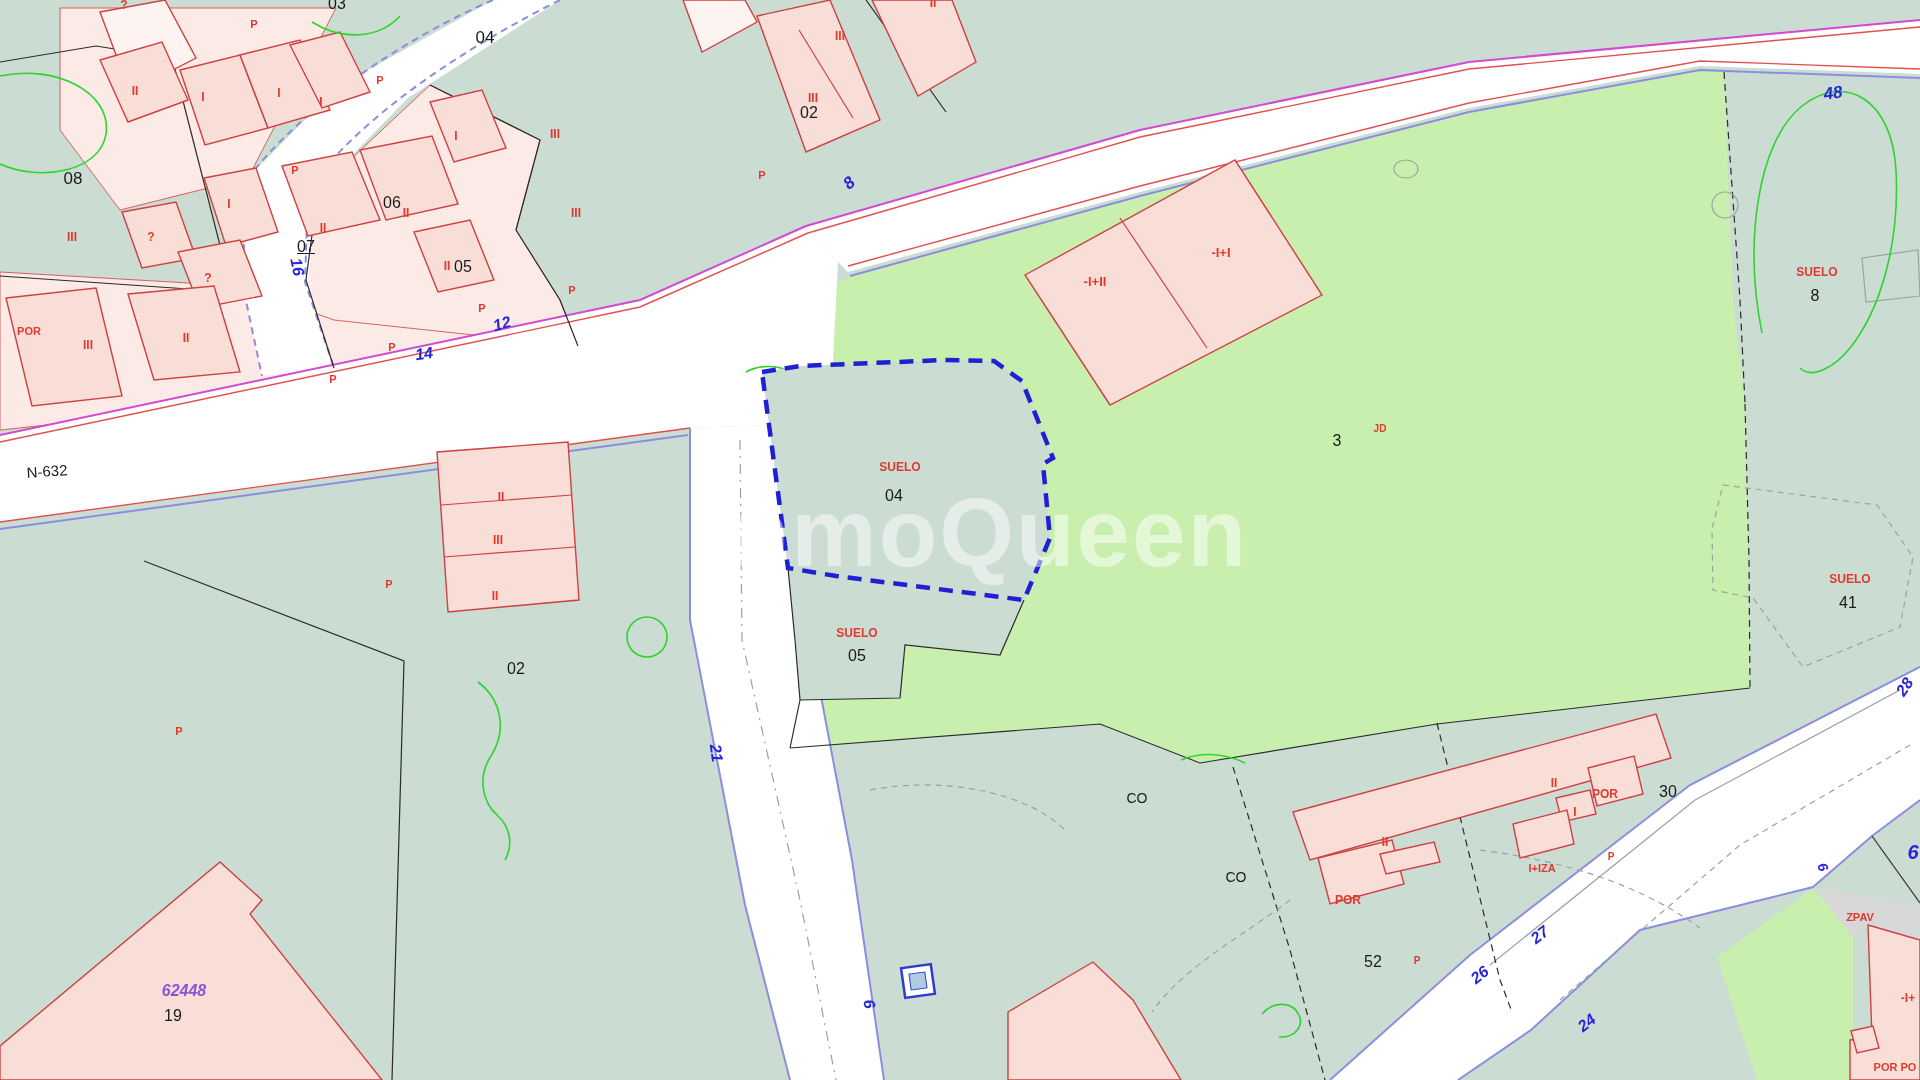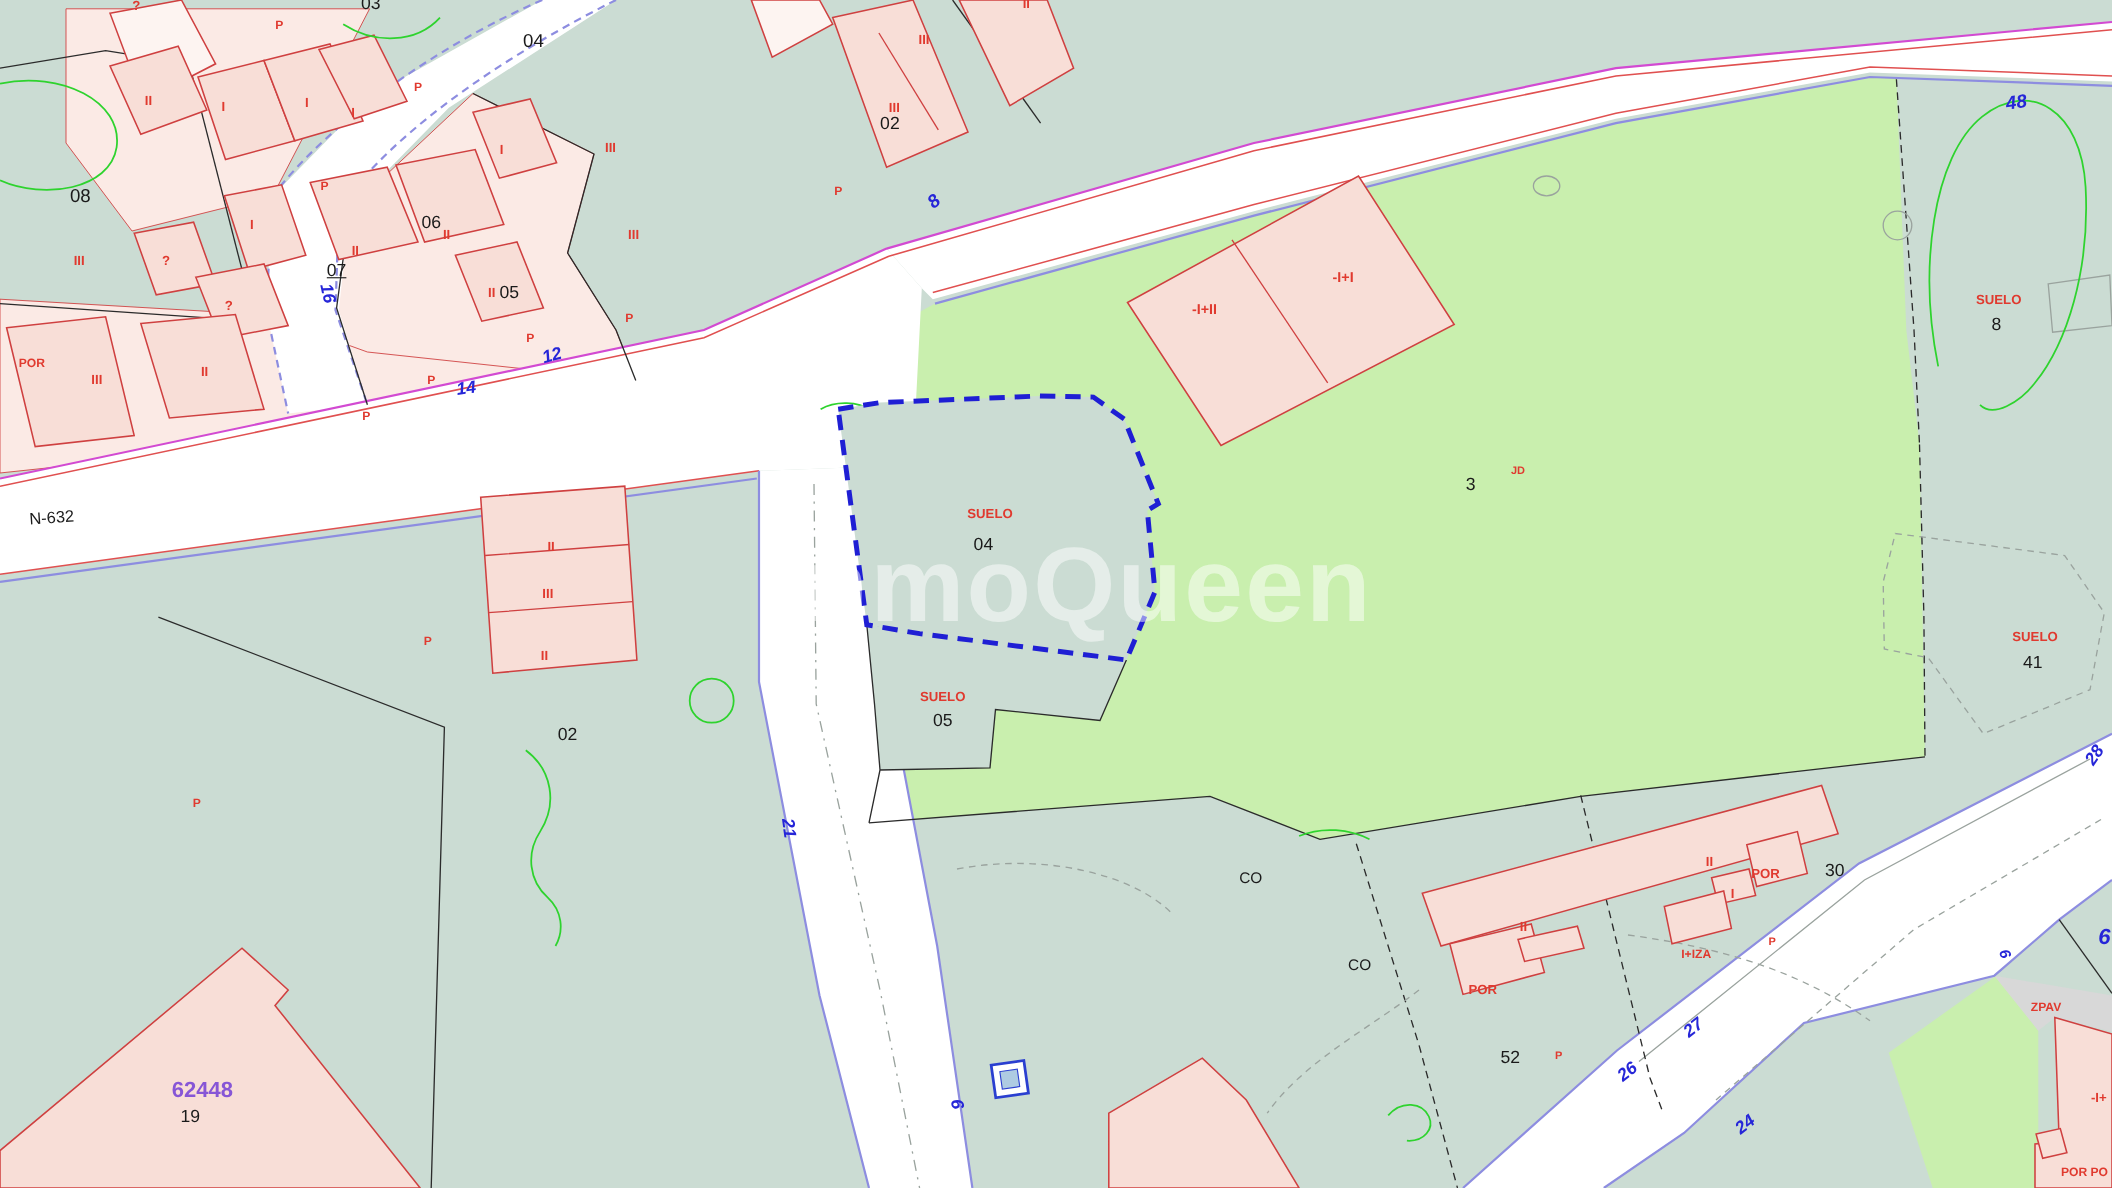--- a/index.html
+++ b/index.html
@@ -171,21 +171,21 @@
       <div class="lbl c-black" style="left: 857px; top: 656px; font-size: 16px;">05</div>
       <div class="lbl c-black" style="left: 1337px; top: 441px; font-size: 16px;">3</div>
       <div class="lbl c-red" style="left: 1380px; top: 429px; font-size: 10px;">JD</div>
       <div class="lbl c-red" style="left: 1817px; top: 272px; font-size: 12px;">SUELO</div>
       <div class="lbl c-black" style="left: 1815px; top: 296px; font-size: 16px;">8</div>
       <div class="lbl c-red" style="left: 1850px; top: 579px; font-size: 12px;">SUELO</div>
       <div class="lbl c-black" style="left: 1848px; top: 603px; font-size: 16px;">41</div>
       <div class="lbl c-black" style="left: 1668px; top: 792px; font-size: 16px;">30</div>
       <div class="lbl c-black" style="left: 1373px; top: 962px; font-size: 16px;">52</div>
       <div class="lbl c-black" style="left: 173px; top: 1016px; font-size: 16px;">19</div>
-      <div class="lbl c-purple" style="left: 184px; top: 991px; font-size: 20px;">62448</div>
+      <div class="lbl c-purple" style="left: 184px; top: 991px; font-size: 16px; font-style: italic;">62448</div>
       <div class="lbl c-black" style="left: 1137px; top: 798px; font-size: 14px;">CO</div>
       <div class="lbl c-black" style="left: 1236px; top: 877px; font-size: 14px;">CO</div>
       <div class="lbl c-black" style="left: 47px; top: 471px; font-size: 15px; transform: translate(-50%, -50%) rotate(-4deg);">N-632</div>
       <div class="lbl c-red" style="left: 124px; top: 5px; font-size: 12px;">?</div>
       <div class="lbl c-red" style="left: 254px; top: 24px; font-size: 11px;">P</div>
       <div class="lbl c-red" style="left: 380px; top: 80px; font-size: 11px;">P</div>
       <div class="lbl c-red" style="left: 135px; top: 91px; font-size: 12px;">II</div>
       <div class="lbl c-red" style="left: 203px; top: 97px; font-size: 12px;">I</div>
       <div class="lbl c-red" style="left: 279px; top: 93px; font-size: 12px;">I</div>
       <div class="lbl c-red" style="left: 321px; top: 102px; font-size: 12px;">I</div>

